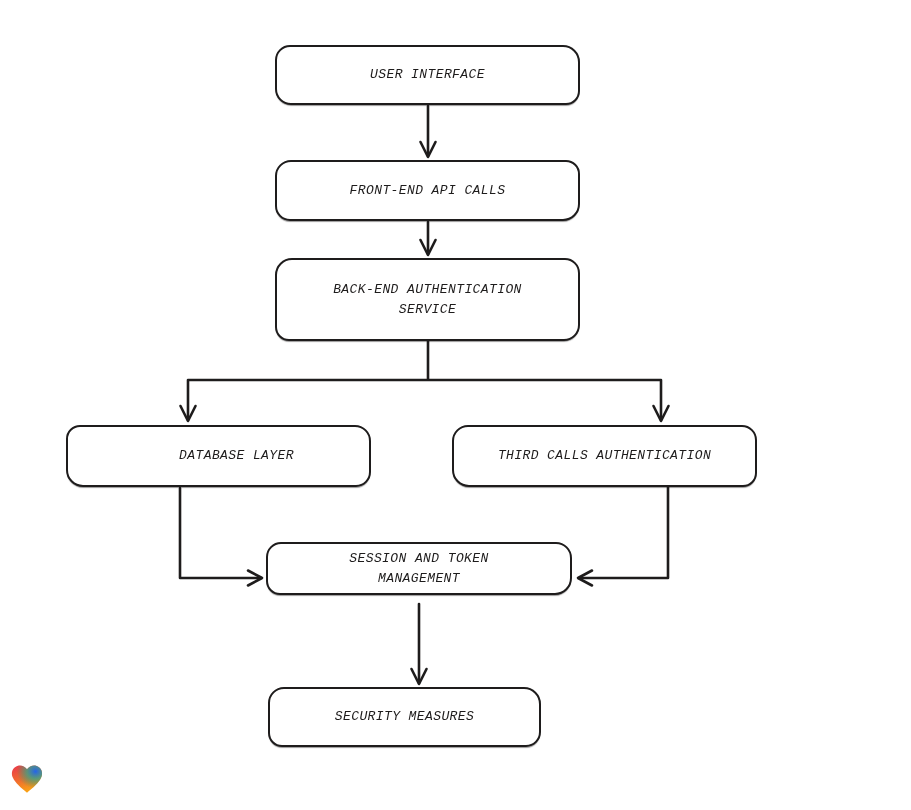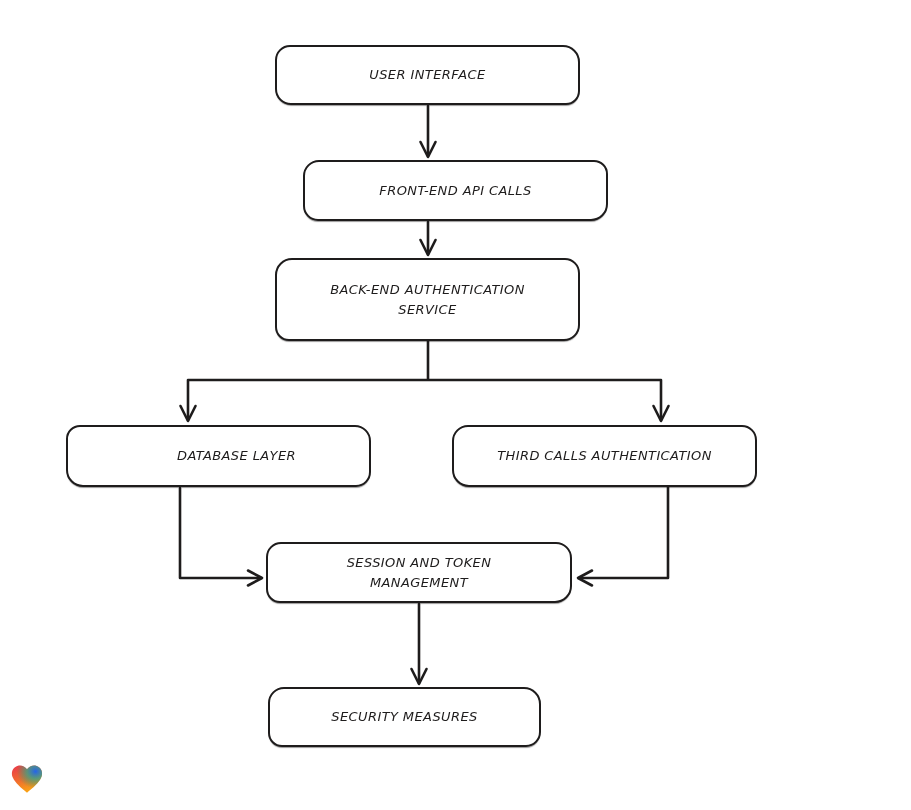--- a/index.html
+++ b/index.html
@@ -34,28 +34,29 @@
     text-align: center;
     box-shadow: 0 2px 1px -1px rgba(30,28,28,0.45);
   }
   .node .label {
     font-style: italic;
     font-size: 13px;
     line-height: 1.5;
     letter-spacing: 0.4px;
     color: #1e1c1c;
     font-weight: 500;
+    font-family: Liberation Mono, monospace;
   }
   
   .n1 { left: 275px; top: 45px;  width: 305px; height: 60px; border-radius: 15px 17px 14px 16px; }
-  .n2 { left: 275px; top: 160px; width: 305px; height: 61px; border-radius: 16px 14px 17px 15px; margin-left: 28px; }
+  .n2 { left: 275px; top: 160px; width: 305px; height: 61px; border-radius: 16px 14px 17px 15px; }
   .n3 { left: 275px; top: 258px; width: 305px; height: 83px; border-radius: 17px 15px 16px 14px; }
   .n4 { left: 66px;  top: 425px; width: 305px; height: 62px; border-radius: 14px 16px 15px 17px; padding-left: 36px; }
   .n5 { left: 452px; top: 425px; width: 305px; height: 62px; border-radius: 16px 15px 14px 17px; }
-  .n6 { left: 266px; top: 542px; width: 306px; height: 61px; border-radius: 15px 16px 17px 14px; }
+  .n6 { left: 266px; top: 542px; width: 306px; height: 53px; border-radius: 15px 16px 17px 14px; }
   .n7 { left: 268px; top: 687px; width: 273px; height: 60px; border-radius: 16px 17px 15px 14px; }
   .wrap-210 .label { max-width: 210px; }
   .wrap-170 .label { max-width: 170px; }
   .watermark {
     position: absolute;
     left: 8px;
     top: 759px;
     width: 38px;
     height: 38px;
     cursor: pointer;

